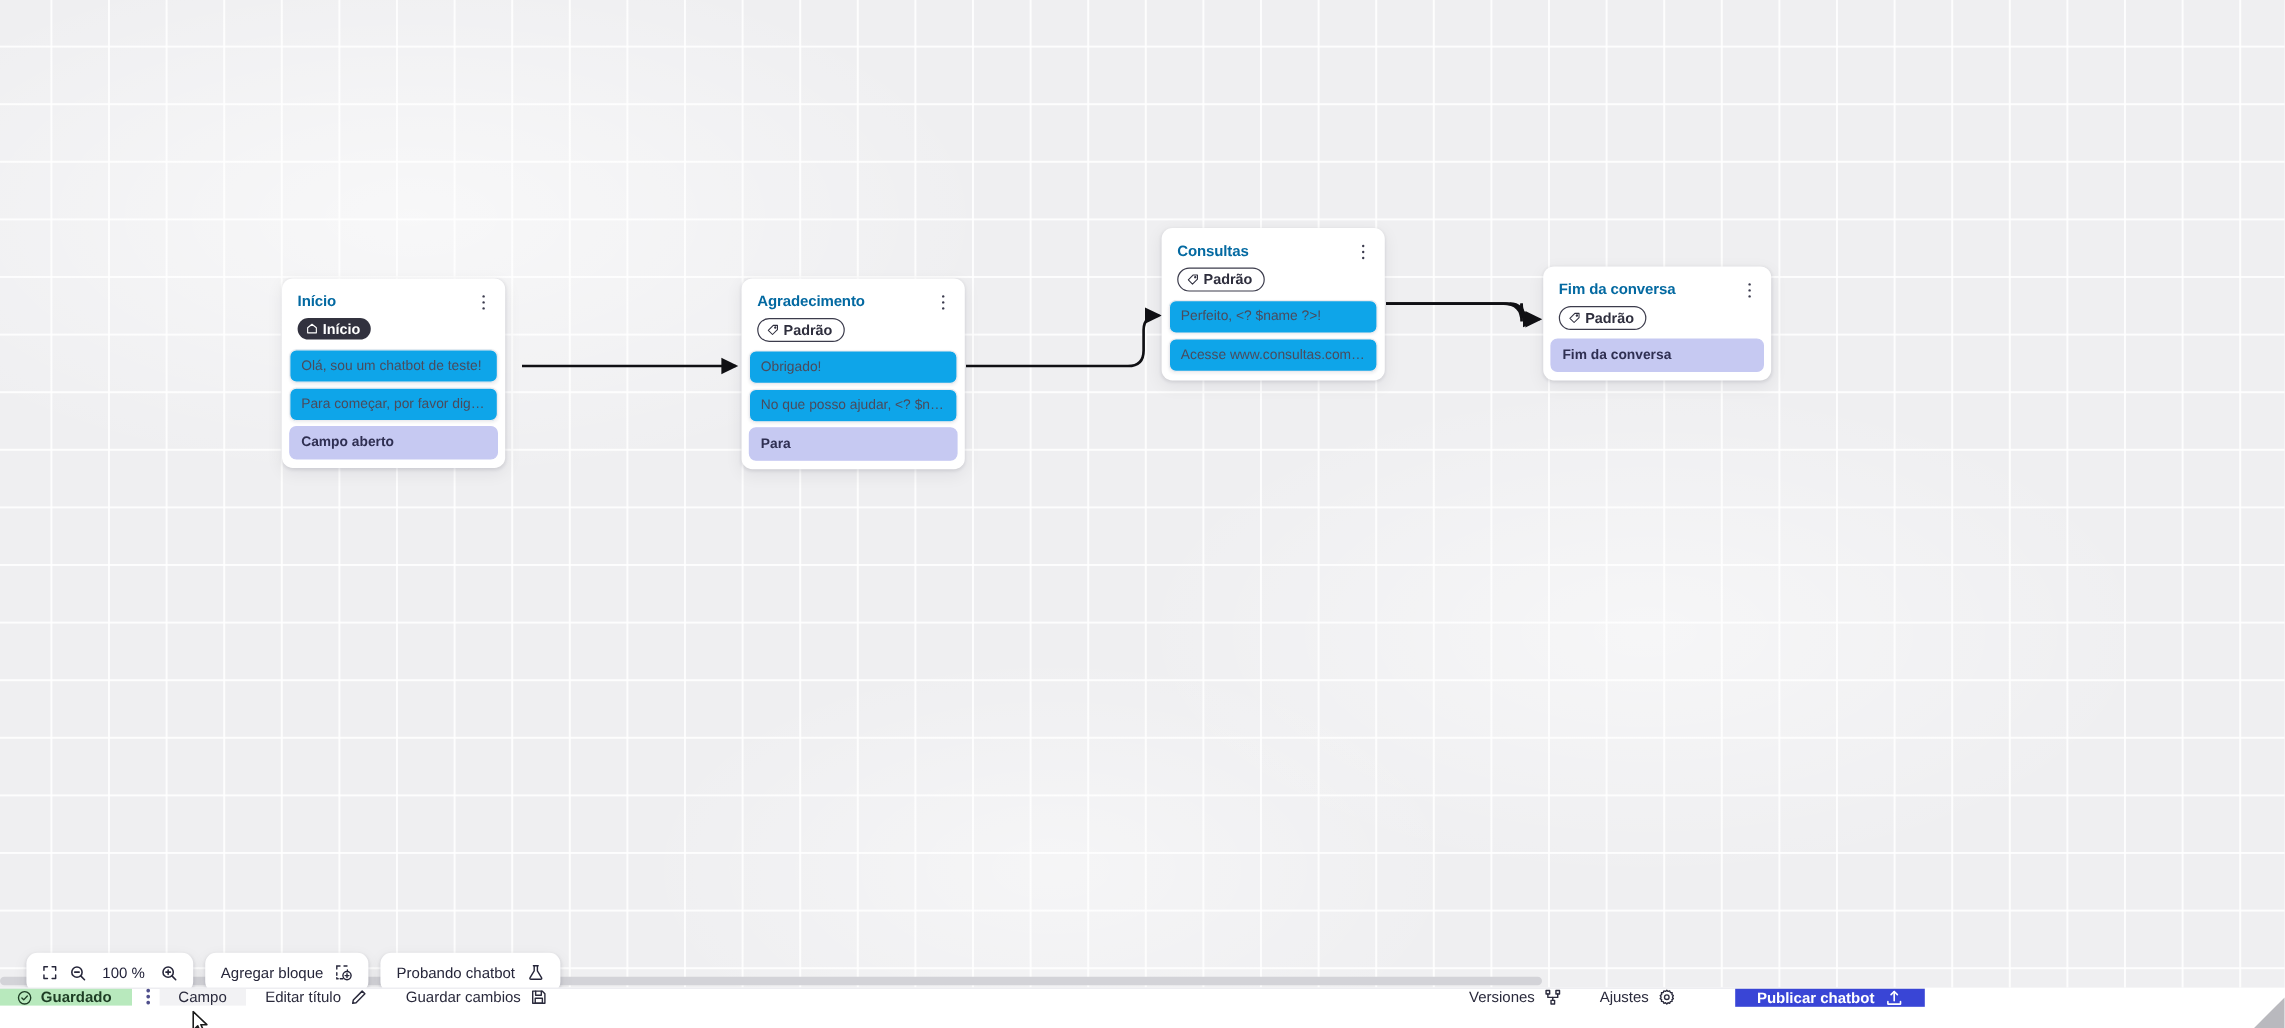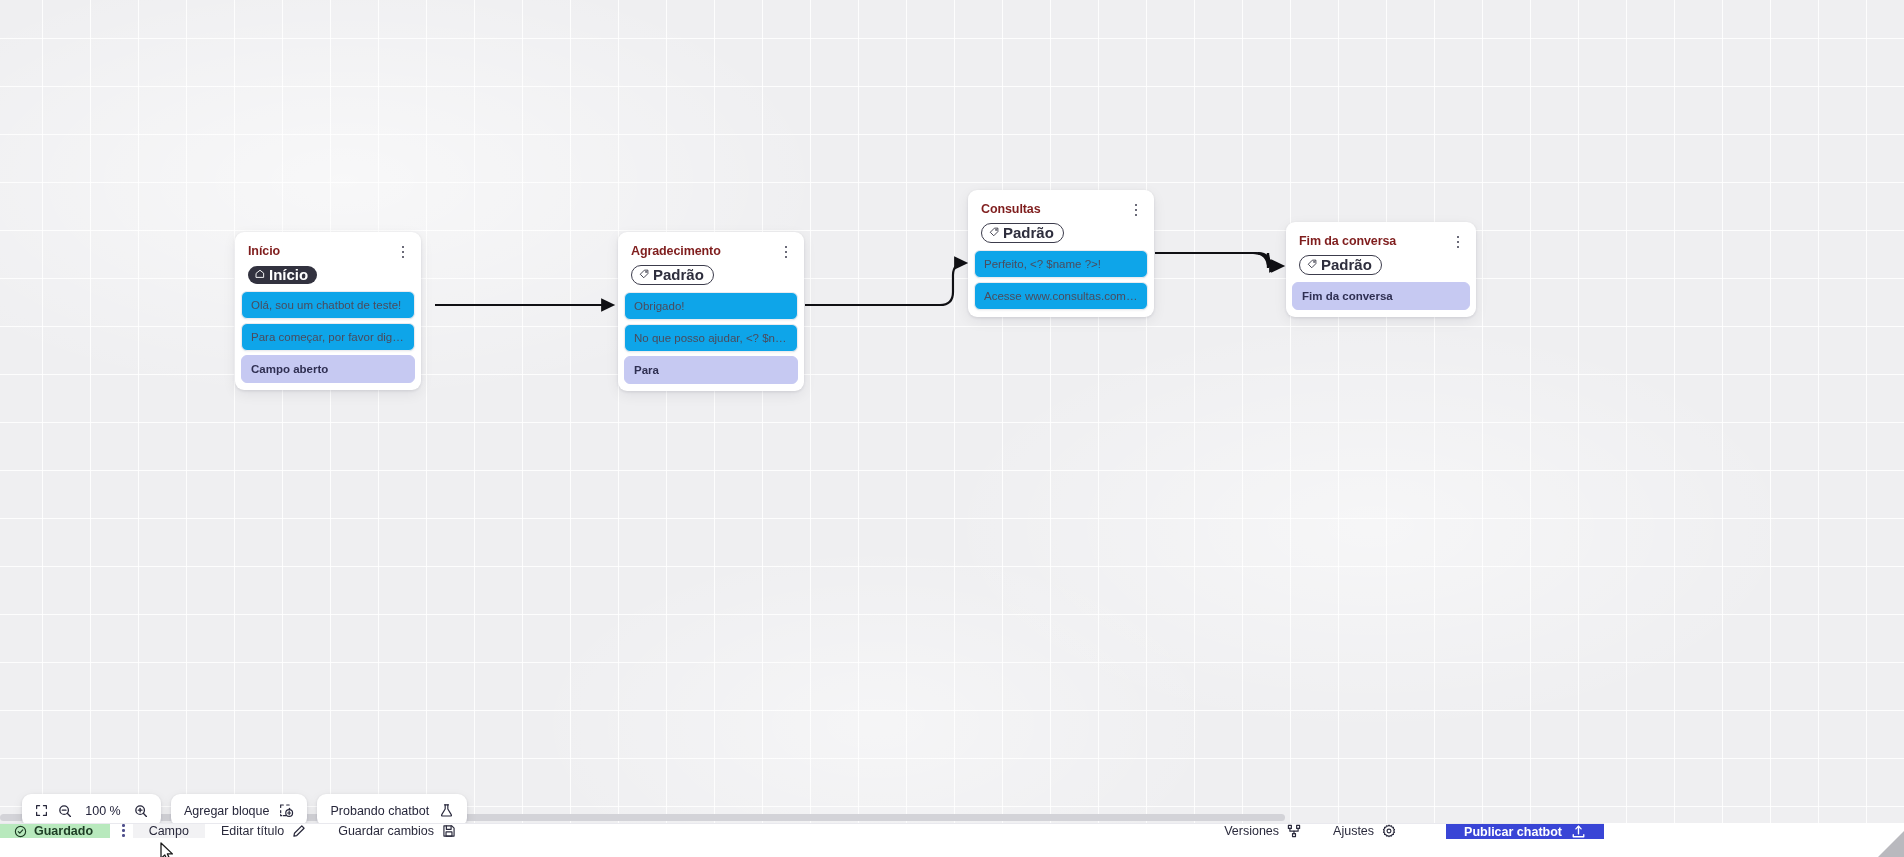--- a/index.html
+++ b/index.html
@@ -57,41 +57,41 @@
   }
   .node-head {
     display: flex;
     align-items: flex-start;
     justify-content: space-between;
     padding: 6px 4px 2px 7px;
   }
   .node-title {
     font-size: 12.5px;
     font-weight: bold;
-    color: #7f1d1d;
+    color: #0369a1;
     letter-spacing: -0.1px;
     line-height: 15px;
   }
   .kebab {
     width: 16px; height: 18px;
     display: flex; flex-direction: column;
     align-items: center; justify-content: center;
     gap: 2.5px;
     cursor: pointer;
     margin-top: -1px;
   }
   .kebab i { width: 2.6px; height: 2.6px; border-radius: 50%; background: #3a3a4d; display:block; }
 
   .badge-row { padding: 2px 7px 7px 7px; }
 
   .badge {
     display: inline-flex;
-    align-items: flex-start;
+    align-items: center;
     gap: 4px;
-    font-size: 15px;
+    font-size: 12px;
     font-weight: bold;
     border-radius: 20px;
     padding: 3px 9px 3px 7px;
     line-height: 12px;
   }
   .badge.dark { background: #32323f; color: #ffffff; }
   .badge.outline { background: #ffffff; color: #2e2e3d; border: 1.3px solid #3c3c4c; }
   .badge svg { display:block; }
 
   .node-body { display: flex; flex-direction: column; gap: 4px; }

